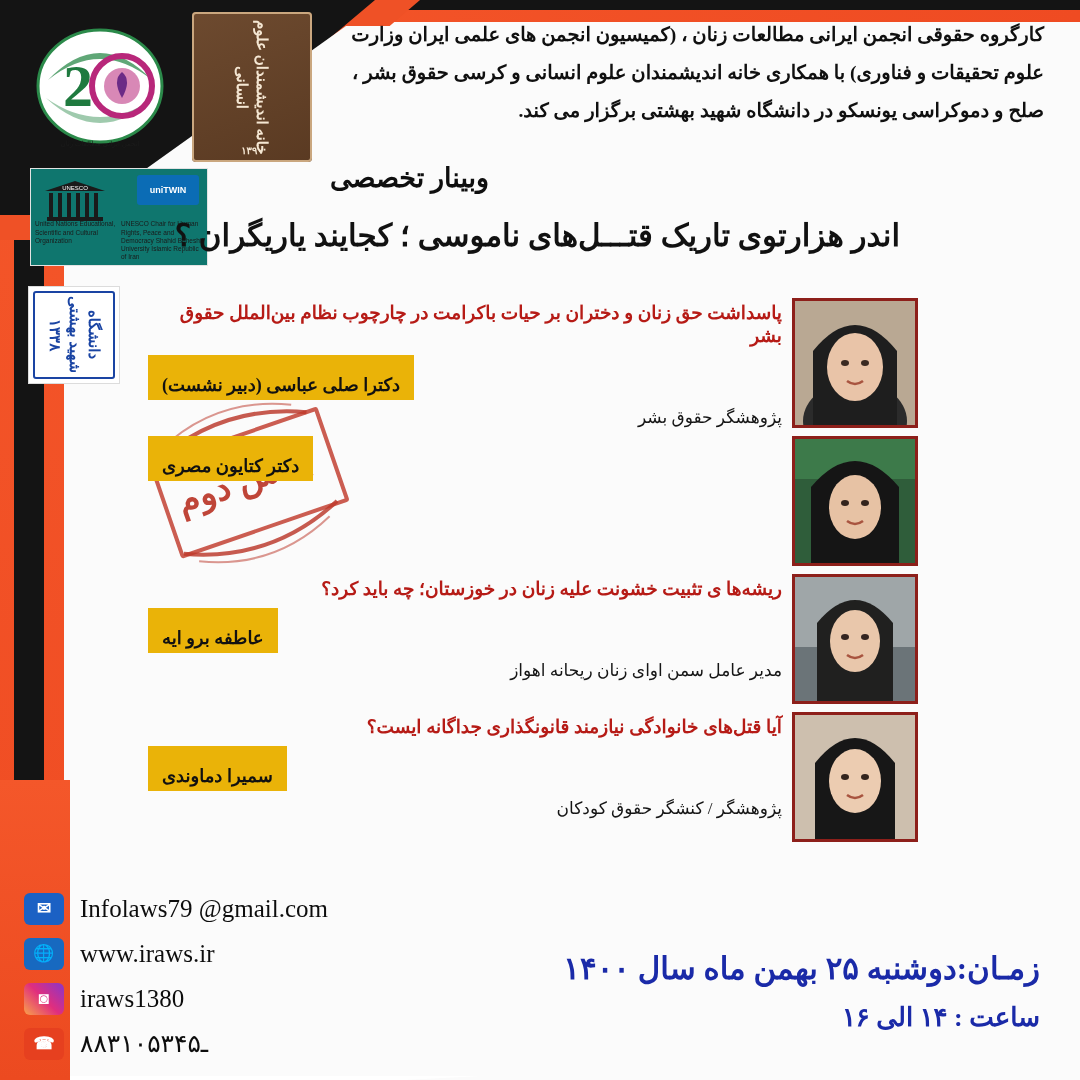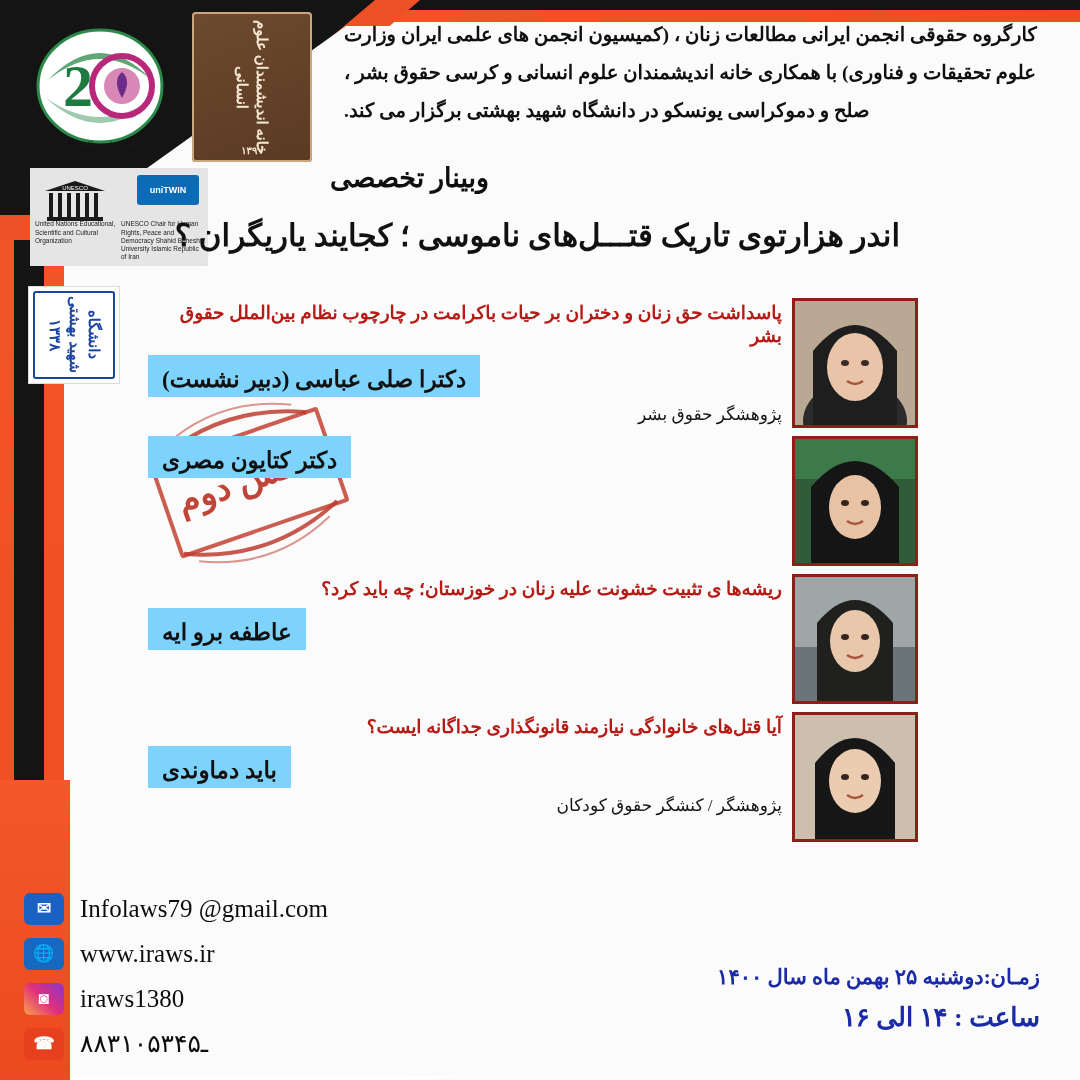--- a/index.html
+++ b/index.html
@@ -74,21 +74,21 @@
     clip-path:polygon(280px 0, 1020px 0, 1020px 1050px, 0 1050px, 0 200px);
   }
   .orange-bottom-l{
     position:absolute;left:0;bottom:0;width:70px;height:300px;
     background:linear-gradient(180deg,#f4572a,#ec4a20);
   }
 
   
   .header-text{
     position:absolute;right:36px;top:16px;width:700px;
-    text-align:left;direction:rtl;
+    text-align:right;direction:rtl;
     font-family:"Liberation Serif", serif;
     font-weight:bold;font-size:19.5px;line-height:1.95;color:#101010;
     letter-spacing:-.2px;
   }
 
   
   .logo-20{
     position:absolute;left:30px;top:20px;width:140px;height:140px;
   }
   .logo-brown{
@@ -101,21 +101,21 @@
   .logo-brown .fa{
     position:absolute;inset:0;display:flex;align-items:center;justify-content:center;
     writing-mode:vertical-rl;text-orientation:mixed;
     font-family:"Liberation Serif",serif;font-weight:bold;font-size:15px;line-height:1.35;
     text-align:center;letter-spacing:.5px;
   }
   .logo-brown .yr{
     position:absolute;bottom:6px;left:0;right:0;text-align:center;font-size:10px;font-weight:bold;
   }
   .logo-unesco{
-    position:absolute;left:30px;top:168px;width:176px;height:96px;background:#e5e5e5;
+    position:absolute;left:30px;top:168px;width:176px;height:96px;background:#0f766e;
     border:1px solid #e3e3e3;
   }
   .logo-unesco .cap{
     position:absolute;left:4px;right:4px;bottom:4px;font-size:6.5px;line-height:1.25;color:#1a1a1a;
     display:flex;gap:4px;direction:ltr;text-align:left;
   }
   .logo-unesco .cap div{flex:1;}
   .uni-twin{
     position:absolute;right:8px;top:6px;width:62px;height:30px;background:#0b6cb5;color:#fff;
     border-radius:3px;font-size:9px;display:flex;align-items:center;justify-content:center;
@@ -175,22 +175,22 @@
   .sp-photo .inner{position:absolute;inset:0;}
   .sp-text{
     position:absolute;right:136px;left:0;top:0;text-align:right;direction:rtl;
   }
   .sp-topic{
     color:#b61b16;font-family:"Liberation Serif",serif;font-weight:bold;font-size:18.5px;
     line-height:1.25;margin:4px 0 7px;
   }
   .sp-name-wrap{display:flex;justify-content:flex-end;}
   .sp-name{
-    background:#7dd3fc;color:#111;font-family:"Liberation Serif",serif;font-weight:bold;
-    font-size:23px;padding:11px 14px 4px;display:inline-block;
+    background:#eab308;color:#111;font-family:"Liberation Serif",serif;font-weight:bold;
+    font-size:18px;padding:19px 14px 4px;display:inline-block;
   }
   .sp-role{
     margin-top:7px;font-family:"Liberation Serif",serif;font-size:17px;color:#151515;
   }
 
   
   .contacts{position:absolute;left:24px;bottom:14px;width:520px;direction:ltr;}
   .c-row{display:flex;align-items:center;height:45px;}
   .c-ico{
     width:40px;height:32px;margin-right:16px;border-radius:6px;flex:0 0 auto;
@@ -200,21 +200,21 @@
   .ic-web{background:#1769c0;}
   .ic-insta{background:linear-gradient(45deg,#f9a24a,#e02e7e 50%,#8a35c9);}
   .ic-phone{background:#e6401f;}
   .c-txt{
     font-family:"Liberation Serif",serif;font-size:25px;color:#0d0d0d;font-weight:500;
   }
   .when{
     position:absolute;right:40px;bottom:40px;width:520px;text-align:right;direction:rtl;
     font-family:"Liberation Serif",serif;font-weight:bold;color:#1a2aa8;
   }
-  .when .l1{font-size:21px;line-height:1.7;}
+  .when .l1{font-size:31px;line-height:1.7;}
   .when .l2{font-size:26px;line-height:1.7;}
 </style>
 </head>
 <body>
 
 <div class="poster">
 
   <div class="bg-face"></div>
   <div class="bg-eye l"></div>
   <div class="bg-eye r"></div>
@@ -340,38 +340,39 @@
           <ellipse cx="50" cy="60" rx="4" ry="3" fill="#332420"></ellipse>
           <ellipse cx="70" cy="60" rx="4" ry="3" fill="#332420"></ellipse>
           <path d="M52 78 q8 6 16 0" stroke="#a8543f" stroke-width="2.5" fill="none"></path>
         </svg>
       </div>
       <div class="sp-text">
         <div class="sp-topic">ریشه‌ها ی تثبیت خشونت علیه زنان در خوزستان؛ چه باید کرد؟</div>
         <div class="sp-name-wrap">
           <span class="sp-name">عاطفه برو ایه</span>
         </div>
+        <div class="sp-role">مدیر عامل سمن اوای زنان ریحانه اهواز</div>
       </div>
     </div>
 
     <div class="sp-row">
       <div class="sp-photo">
         <svg class="inner" viewBox="0 0 120 124">
           <rect width="120" height="124" fill="#cdbfae"></rect>
           <path d="M20 48 Q60 -2 100 48 L100 124 L20 124Z" fill="#171717"></path>
           <ellipse cx="60" cy="66" rx="26" ry="32" fill="#ecccb1"></ellipse>
           <ellipse cx="50" cy="62" rx="4" ry="3" fill="#33241d"></ellipse>
           <ellipse cx="70" cy="62" rx="4" ry="3" fill="#33241d"></ellipse>
           <path d="M52 80 q8 6 16 0" stroke="#a8543f" stroke-width="2.5" fill="none"></path>
         </svg>
       </div>
       <div class="sp-text">
         <div class="sp-topic">آیا قتل‌های خانوادگی نیازمند قانونگذاری جداگانه ایست؟</div>
         <div class="sp-name-wrap">
-          <span class="sp-name">باید دماوندی</span>
+          <span class="sp-name">سمیرا دماوندی</span>
         </div>
         <div class="sp-role">پژوهشگر / کنشگر حقوق کودکان</div>
       </div>
     </div>
 
   </div>
 
   <div class="contacts">
     <div class="c-row">
       <span class="c-ico ic-mail">✉</span>

